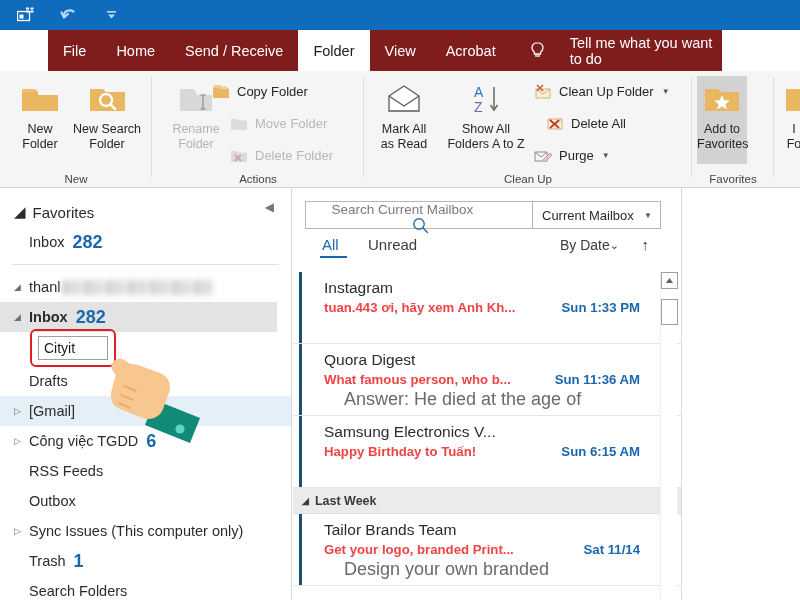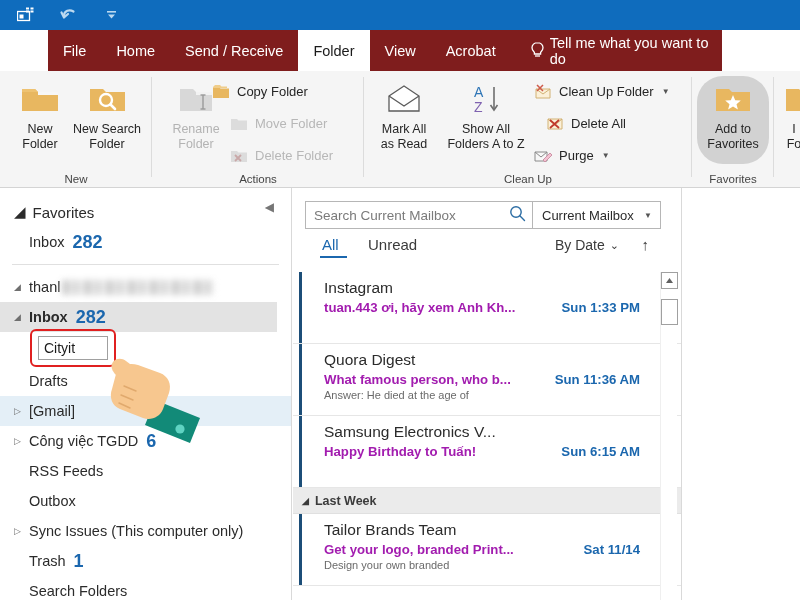--- a/index.html
+++ b/index.html
@@ -24,21 +24,21 @@
   
   .tabstrip {
     position: absolute; top: 30px; left: 0; width: 674px; height: 41px;
     background: #7f1d1d; display: flex; align-items: stretch; margin-left: 48px;
   }
   .tab {
     display: flex; align-items: center; padding: 0 15px;
     color: #ffffff; font-size: 14.5px; white-space: nowrap;
   }
   .tab.active { background: #ffffff; color: #1a1a1a; }
-  .tellme { display: flex; align-items: center; gap: 4px; padding-left: 18px; color: #fff; font-size: 14.5px; }
+  .tellme { display: flex; align-items: center; gap: 24px; padding-left: 18px; color: #fff; font-size: 14.5px; }
   .tellme svg { display:block; }
 
   
   .ribbon {
     position: absolute; top: 71px; left: 0; width: 800px; height: 117px;
     background: #f5f5f5; border-bottom: 1px solid #d4d4d4;
   }
   .rgroup { position: absolute; top: 0; height: 117px; }
   .rgroup-label {
     position: absolute; bottom: 3px; left: 0; width: 100%;
@@ -106,47 +106,47 @@
   }
 
   
   .mlist {
     position: absolute; top: 188px; left: 293px; width: 389px; height: 412px;
     background: #ffffff; border-right: 1px solid #d9d9d9; overflow: hidden;
   }
   .searchbar { position: absolute; top: 13px; left: 12px; display: flex; align-items: stretch; }
   .search-input-wrap {
     width: 228px; height: 28px; border: 1px solid #b6b6b6; background: #fff;
-    display: flex; align-items: center; padding: 0 6px 0 8px;
+    display: flex; align-items: center; padding: 0 6px 0 8px; flex-direction: column;
   }
   .search-input-wrap input {
     flex: 1; border: 0; outline: none; font-family: "Liberation Sans", sans-serif;
     font-size: 13.5px; color: #1a1a1a; background: transparent;
   }
   .search-input-wrap input::placeholder { color: #7a7a7a; }
   .scope {
     width: 128px; height: 28px; border: 1px solid #b6b6b6; border-left: 0; background: #fff;
     display: flex; align-items: center; justify-content: space-between;
     padding: 0 8px 0 9px; font-size: 13px; color: #2b2b2b;
   }
   .filterrow { position: absolute; top: 48px; left: 12px; width: 360px; height: 30px; }
   .f-all { position: absolute; left: 17px; top: 0; font-size: 15px; color: #1b67ae; }
   .f-all::after { content: ""; position: absolute; left: -2px; bottom: -5px; width: 27px; height: 2px; background: #1b67ae; }
   .f-unread { position: absolute; left: 63px; top: 0; font-size: 15px; color: #3b3b3b; }
-  .f-bydate { position: absolute; right: 46px; top: 1px; font-size: 14px; color: #3b3b3b; display: flex; align-items: center; gap: 5px; }
+  .f-bydate { position: absolute; right: 46px; top: 1px; font-size: 14px; color: #3b3b3b; display: flex; align-items: center; }
   .f-arrow { position: absolute; right: 16px; top: 0; font-size: 15px; color: #3b3b3b; }
 
   .items { position: absolute; top: 84px; left: 0; width: 389px; bottom: 0; }
   .mitem { position: relative; height: 72px; border-bottom: 1px solid #e6e6e6; padding-left: 31px; }
   .unread-bar { position: absolute; left: 6px; top: 0; width: 3px; height: 100%; background: #1c4e78; }
   .m-from { font-size: 15.5px; color: #2b2b2b; padding-top: 7px; white-space: nowrap; }
   .m-line2 { display: flex; align-items: baseline; padding-top: 3px; }
-  .m-subj { font-size: 13.2px; font-weight: bold; color: #a21caf; white-space: nowrap; }
+  .m-subj { font-size: 13.2px; font-weight: bold; color: #ef4444; white-space: nowrap; }
   .m-date { font-size: 13.2px; font-weight: bold; color: #1b67ae; margin-left: auto; padding-right: 42px; white-space: nowrap; }
-  .m-prev { font-size: 11px; color: #6a6a6a; padding-top: 2px; white-space: nowrap; }
+  .m-prev { font-size: 18px; color: #6a6a6a; padding-top: 2px; white-space: nowrap; margin-left: 20px; }
   .grouphdr {
     height: 26px; background: #ebebeb; border-bottom: 1px solid #e0e0e0;
     display: flex; align-items: center; padding-left: 9px;
     font-size: 12.5px; font-weight: bold; color: #3b3b3b; gap: 6px;
   }
   .mscroll { position: absolute; top: 84px; right: 4px; width: 17px; bottom: 0; background: #fff; border-left: 1px solid #efefef; }
   .mscroll .up { width: 17px; height: 17px; border: 1px solid #a0a0a0; display: flex; align-items: center; justify-content: center; background: #fff; }
   .mscroll .thumb { position: absolute; top: 27px; left: 0; width: 17px; height: 26px; border: 1px solid #a0a0a0; background: #fff; }
 
   
@@ -333,21 +333,21 @@
           </svg>
         </span>
         <span>Purge</span>
         <span class="caret">▼</span>
       </div>
       <div class="rgroup-label">Clean Up</div>
       <div class="rgroup-sep" style="left:327px;"></div>
     </div>
 
     <div class="rgroup" style="left:692px; width:82px;">
-      <div class="bigbtn selected" style="left:5px; width:72px; height:88px;border-radius:26px;">
+      <div class="bigbtn selected" style="left:5px; width:50px; height:88px;">
         <div class="gl">
           <svg width="44" height="36" viewBox="0 0 44 36">
             <path d="M5 8 L18 8 L21 11 L39 11 L39 30 L5 30 Z" fill="#e8b760"></path>
             <path d="M22 14 L24.2 19.2 L29.8 19.6 L25.5 23.2 L26.9 28.6 L22 25.6 L17.1 28.6 L18.5 23.2 L14.2 19.6 L19.8 19.2 Z" fill="#ffffff"></path>
           </svg>
         </div>
         <div>Add to</div>
         <div>Favorites</div>
       </div>
       <div class="rgroup-label">Favorites</div>

